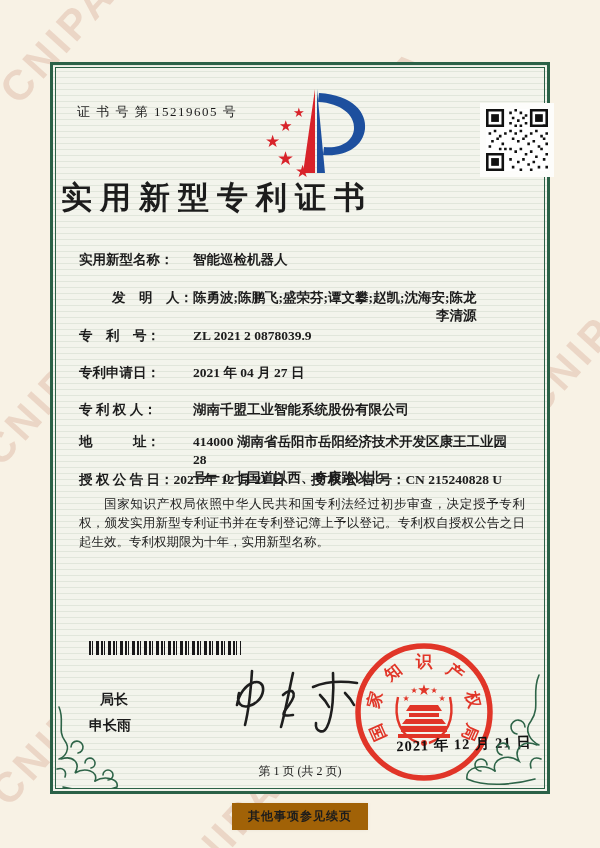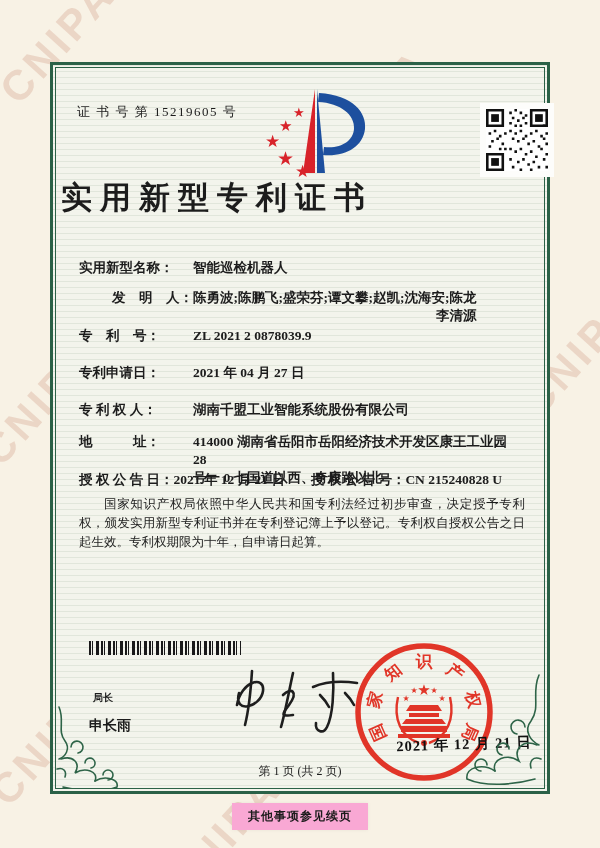--- a/index.html
+++ b/index.html
@@ -47,37 +47,37 @@
   .legal p{margin:0;text-indent:2em;text-align:justify;}
   
   .barcode{
     position:absolute;left:36px;top:576px;width:152px;height:14px;
     background:repeating-linear-gradient(90deg,
       #191919 0 2px, rgba(0,0,0,0) 2px 3px,
       #191919 3px 4px, rgba(0,0,0,0) 4px 7px,
       #191919 7px 10px, rgba(0,0,0,0) 10px 12px);
   }
   
-  .director-label{position:absolute;left:40px;top:626px;font-size:10px;font-weight:700;
+  .director-label{position:absolute;left:47px;top:626px;font-size:14px;font-weight:700;
     font-family:"Liberation Sans","DejaVu Sans",sans-serif;}
   .director-name{position:absolute;left:36px;top:652px;font-size:14px;font-weight:700;
     font-family:Liberation Serif, serif;}
   .signature{position:absolute;left:168px;top:600px;}
   .seal{position:absolute;left:296px;top:572px;opacity:0.94;}
   .seal-date{
     position:absolute;left:316px;top:670px;width:190px;text-align:center;
     font-size:14.5px;font-weight:700;letter-spacing:1px;transform:rotate(-2deg);color:#111;
   }
   .page-info{position:absolute;left:0;top:698px;width:100%;text-align:center;font-size:12px;font-weight:500;}
   .corner-orn{position:absolute;bottom:2px;}
   .corner-orn.left{left:2px;}
   .corner-orn.right{right:2px;transform:scaleX(-1);}
   .cont-note{
     position:absolute;left:50%;top:803px;transform:translateX(-50%);
-    background:#f9a8d4;padding:5px 16px;font-size:12px;font-weight:600;letter-spacing:1px;
+    background:#a16207;padding:5px 16px;font-size:12px;font-weight:600;letter-spacing:1px;
     box-shadow:0 0 4px rgba(0,0,0,0.06);
   }
 </style>
 </head>
 <body>
 
 <div class="page">
 
   <span class="wm" style="left:-16px;top:18px;">CNIPA</span>
   <span class="wm" style="left:300px;top:86px;">CNIPA</span>
@@ -114,21 +114,21 @@
           <rect x="38" y="4" width="6" height="6"></rect>
           <path d="M0,34h14v14h-14z M2,36v10h10v-10z" fill-rule="evenodd"></path>
           <rect x="4" y="38" width="6" height="6"></rect>
           <path d="M18,2h2v2h-2z M22,0h2v2h-2z M26,2h2v2h-2z M30,4h2v2h-2z M20,6h2v2h-2z M24,8h2v2h-2z M28,6h2v2h-2z M18,10h2v2h-2z M26,12h2v2h-2z M30,10h2v2h-2z M22,12h2v2h-2z M2,18h2v2h-2z M6,16h2v2h-2z M10,20h2v2h-2z M14,18h2v2h-2z M4,24h2v2h-2z M8,22h2v2h-2z M12,26h2v2h-2z M2,28h2v2h-2z M10,30h2v2h-2z M14,30h2v2h-2z M18,16h2v2h-2z M22,18h2v2h-2z M26,16h2v2h-2z M30,20h2v2h-2z M34,18h2v2h-2z M38,16h2v2h-2z M42,20h2v2h-2z M46,18h2v2h-2z M20,22h2v2h-2z M24,24h2v2h-2z M28,22h2v2h-2z M32,26h2v2h-2z M36,24h2v2h-2z M40,28h2v2h-2z M44,22h2v2h-2z M46,26h2v2h-2z M18,30h2v2h-2z M22,32h2v2h-2z M26,30h2v2h-2z M30,34h2v2h-2z M34,32h2v2h-2z M38,36h2v2h-2z M42,30h2v2h-2z M46,34h2v2h-2z M18,38h2v2h-2z M24,40h2v2h-2z M28,38h2v2h-2z M32,42h2v2h-2z M36,40h2v2h-2z M40,44h2v2h-2z M44,38h2v2h-2z M20,44h2v2h-2z M26,46h2v2h-2z M34,46h2v2h-2z M46,44h2v2h-2z M44,12h2v2h-2z"></path>
         </g>
       </svg>
     </div>
 
     <div class="doc-title">实用新型专利证书</div>
 
-    <div class="field" style="top:194px;">
+    <div class="field" style="top:186px;">
       <span class="lbl lbl-fixed">实用新型名称：</span><span class="val">智能巡检机器人</span>
     </div>
     <div class="field" style="top:224px;text-align:right;">
       <span class="lbl lbl-fixed">发　明　人：</span><span class="val">陈勇波;陈鹏飞;盛荣芬;谭文攀;赵凯;沈海安;陈龙
 李清源</span>
     </div>
     <div class="field" style="top:262px;">
       <span class="lbl lbl-fixed">专　利　号：</span><span class="val">ZL 2021 2 0878039.9</span>
     </div>
     <div class="field" style="top:299px;">
@@ -139,21 +139,21 @@
     </div>
     <div class="field" style="top:368px;">
       <span class="lbl lbl-fixed">地　　　址：</span><span class="val">414000 湖南省岳阳市岳阳经济技术开发区康王工业园 28
 号一 0 七国道以西、奇康路以北</span>
     </div>
     <div class="field grant-row" style="top:406px;">
       <span class="lbl">授 权 公 告 日：</span><span class="val">2021 年 12 月 21 日</span><span class="lbl grant-no">授 权 公 告 号：</span><span class="val">CN 215240828 U</span>
     </div>
 
     <div class="legal">
-      <p>国家知识产权局依照中华人民共和国专利法经过初步审查，决定授予专利权，颁发实用新型专利证书并在专利登记簿上予以登记。专利权自授权公告之日起生效。专利权期限为十年，自申请日起算。</p>
+      <p>国家知识产权局依照中华人民共和国专利法经过初步审查，决定授予专利权，颁发实用新型专利证书并在专利登记簿上予以登记。专利权自授权公告之日起生效。专利权期限为十年，实用新型名称。</p>
     </div>
 
     <div class="barcode"></div>
 
     <div class="director-label">局长</div>
     <div class="director-name">申长雨</div>
 
     <svg class="signature" width="150" height="78" viewBox="0 0 150 78">
       <g stroke="#1e1e1e" stroke-width="2.6" fill="none" stroke-linecap="round" stroke-linejoin="round">
         <path d="M16,40 C20,16 44,10 42,26 C40,42 12,50 18,28"></path>

